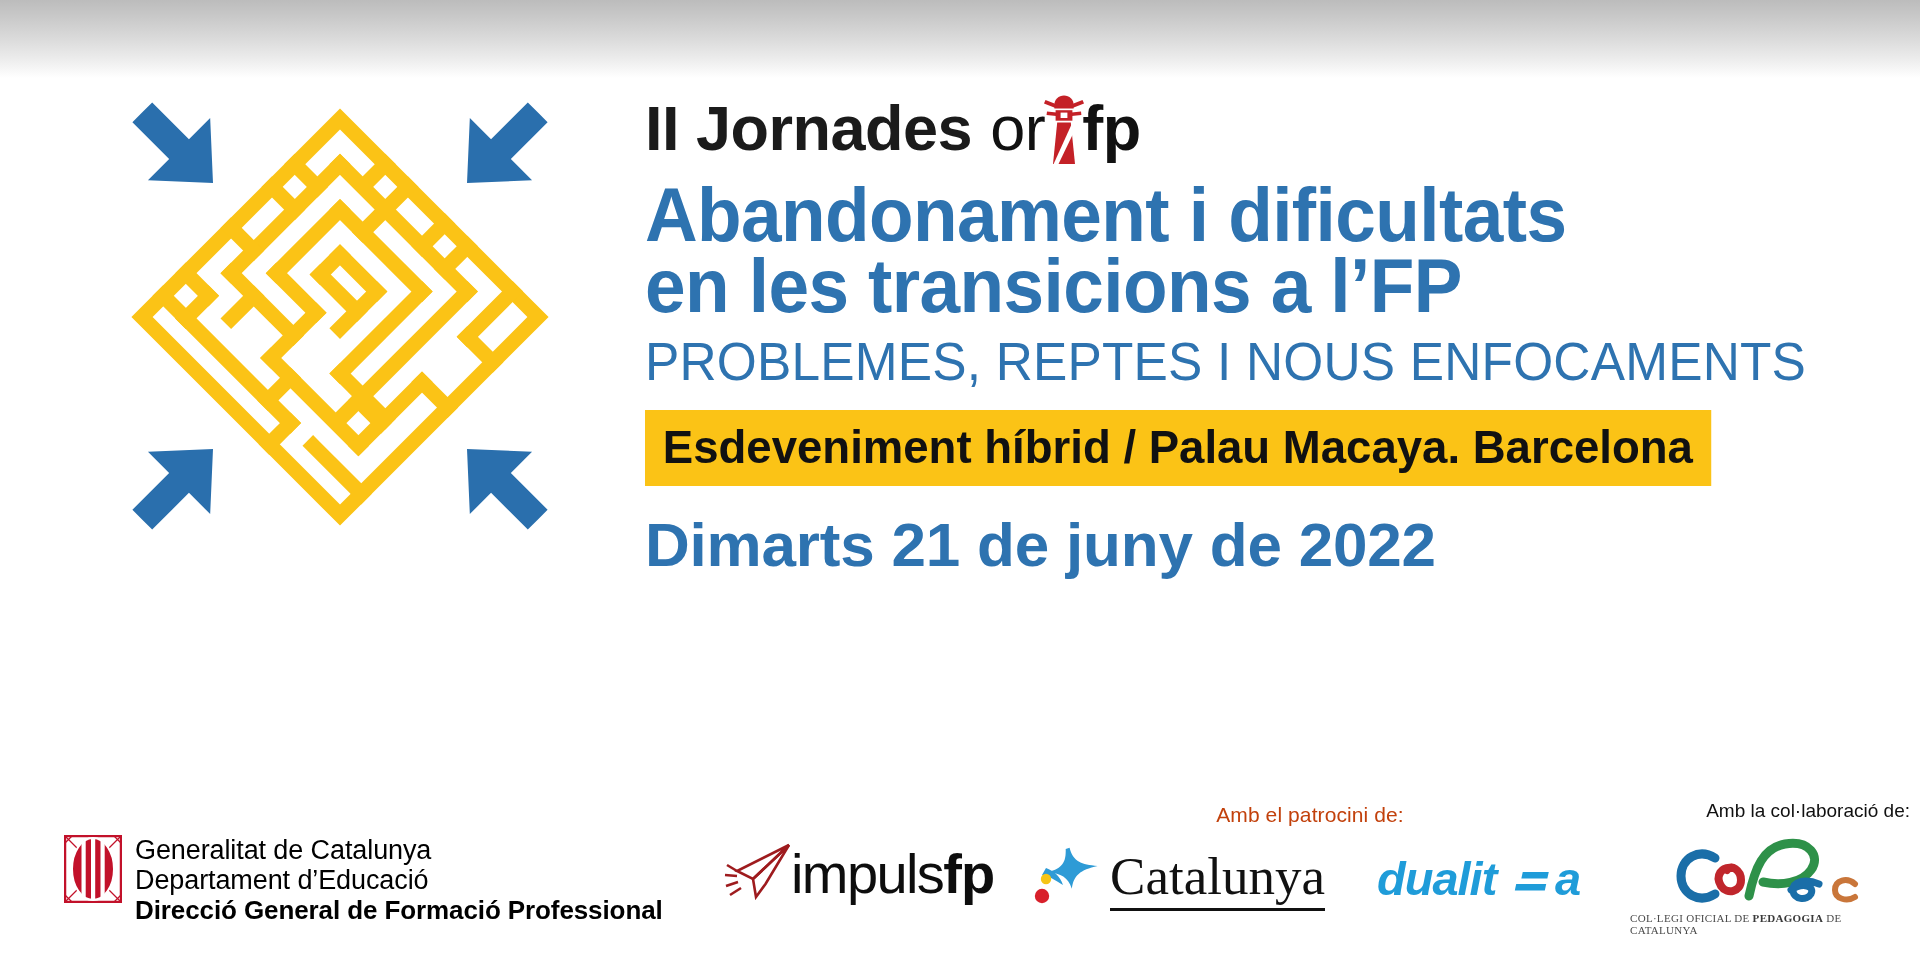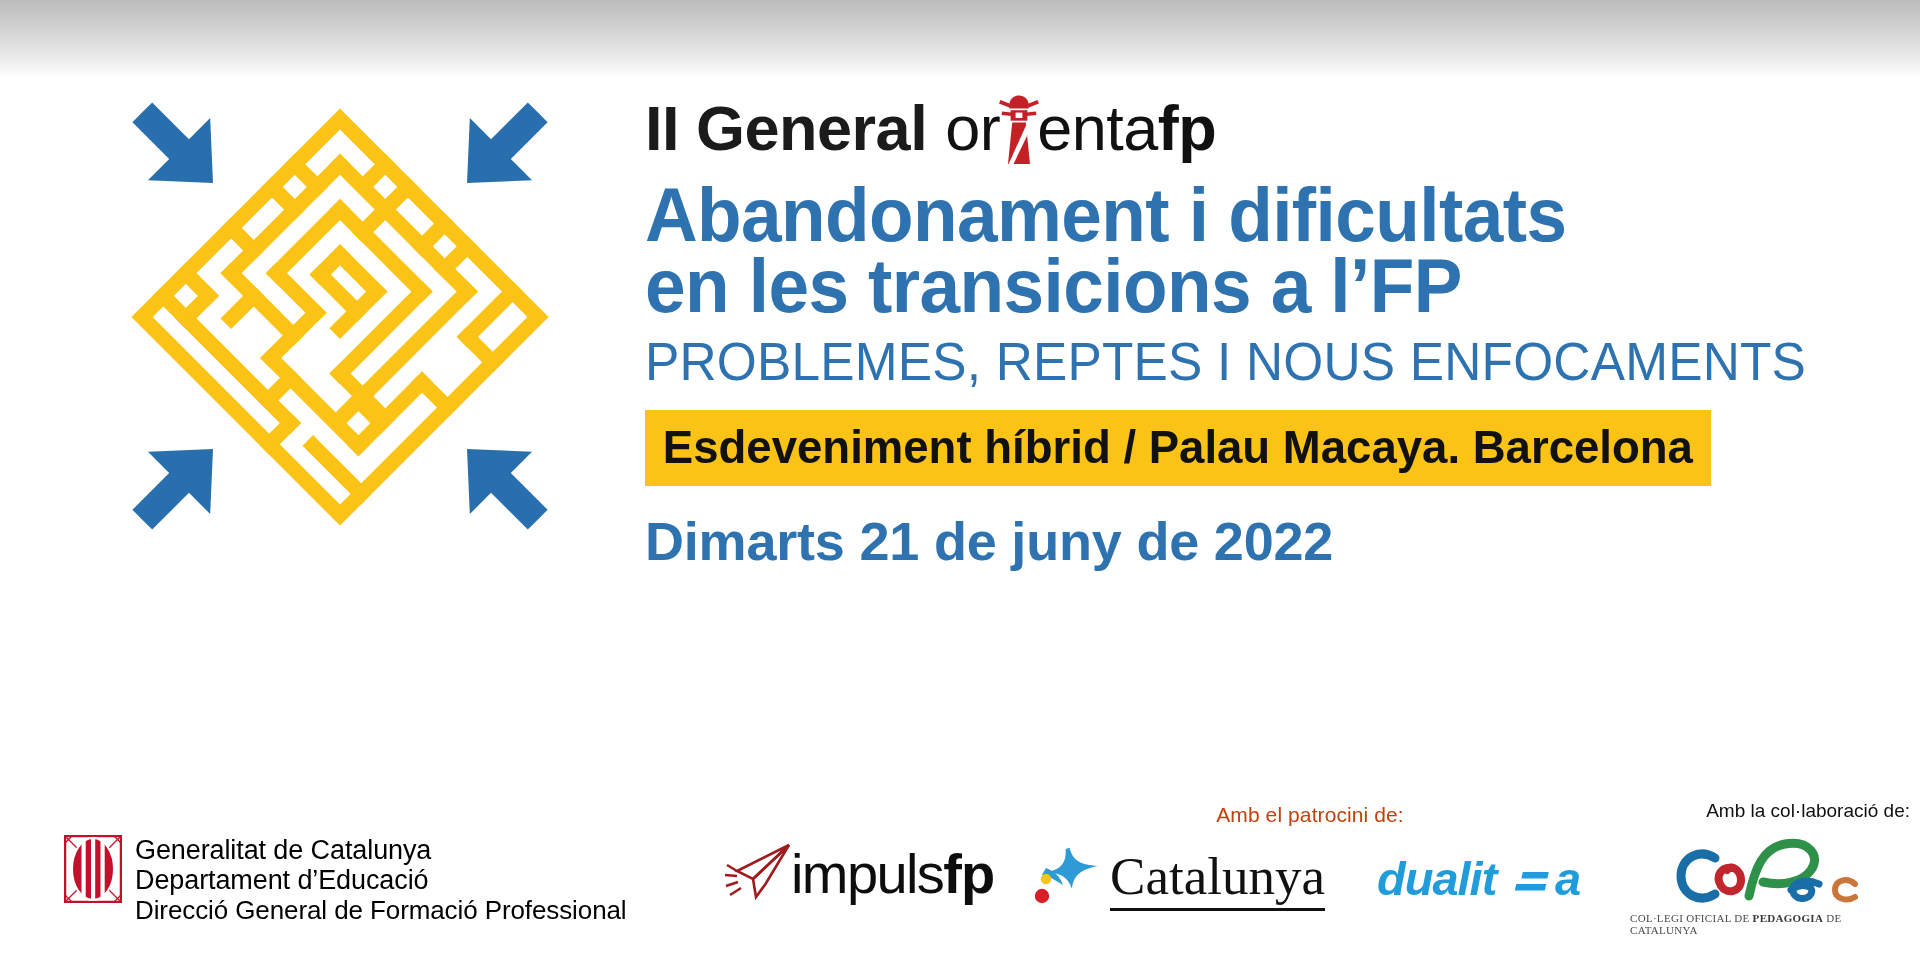--- a/index.html
+++ b/index.html
@@ -64,34 +64,34 @@
     display:inline-block; background:#fbc316; color:#111;
     font-family:"Liberation Sans Narrow","Liberation Sans",sans-serif;
     font-weight:700; font-size:46px; line-height:1;
     padding:14px 18px 16px 18px; margin-top:22px; white-space:nowrap;
     transform:scaleX(0.99); transform-origin:left center;
   }
 
   .date{
     font-family:"Liberation Sans Narrow","Liberation Sans",sans-serif;
     font-weight:700; color:#2e73b0;
-    font-size:54px; line-height:1; letter-spacing:-0.2px;
+    font-size:62px; line-height:1; letter-spacing:-0.2px;
     margin-top:28px; white-space:nowrap;
   }
 
   
   .footer{ position:absolute; left:0; top:795px; width:1920px; height:165px; }
 
   
   .gencat{ position:absolute; left:64px; top:40px; display:flex; align-items:flex-start; }
   .gencat-mark{ width:58px; height:68px; margin-right:13px; }
   .gencat-mark svg{ display:block; width:58px; height:68px; }
   .gencat-text{ font-family:"Liberation Sans",sans-serif; color:#000; }
   .gencat-text .l{ font-size:27px; line-height:1.12; letter-spacing:-0.1px; }
-  .gencat-text .b{ font-size:26px; line-height:1.16; font-weight:400; letter-spacing:-0.1px; }
+  .gencat-text .b{ font-size:26px; line-height:1.16; font-weight:700; letter-spacing:-0.1px; }
 
   
   .impuls{ position:absolute; left:723px; top:48px; display:flex; align-items:center; }
   .impuls-mark{ width:72px; height:62px; }
   .impuls-mark svg{ display:block; width:72px; height:62px; }
   .impuls-word{
     font-family:"Liberation Sans",sans-serif; font-size:56px; line-height:1;
     color:#0d0d0d; letter-spacing:-1.6px; margin-left:-4px;
   }
   .impuls-word .fp{ font-weight:700; letter-spacing:-1px; }
@@ -199,21 +199,21 @@
         <g transform="translate(342,354) rotate(45)">
           <path d="M0 0 L 0 -14 L 52 -14 L 52 -44 L 100 0 L 52 44 L 52 14 L 0 14 Z" transform="rotate(180) translate(-100,0)"></path>
         </g>
       </g>
     </svg>
   </div>
 
   <div class="content">
 
     <div class="brandline">
-      <span class="jor">II General</span>
+      <span class="jor">II Jornades</span>
       <span class="orienta">
         <span>or</span>
         <span class="lighthouse">
           <svg viewBox="0 0 40 74" xmlns="http://www.w3.org/2000/svg" aria-hidden="true">
             <g fill="#c42127">
 
               <path d="M1.5 10 L13 14.5 L11.5 18 L0 13.5 Z"></path>
               <path d="M3 21.5 L12.5 22.5 L12.2 26 L2.6 25 Z"></path>
               <path d="M38.5 10 L27 14.5 L28.5 18 L40 13.5 Z"></path>
               <path d="M37 21.5 L27.5 22.5 L27.8 26 L37.4 25 Z"></path>
@@ -223,21 +223,20 @@
               <path d="M11.6 20.2 h16.8 v10.5 h-16.8 z"></path>
 
               <path d="M13.2 32.6 h13.6 l4.2 41.4 h-22 z"></path>
             </g>
 
             <rect x="16.6" y="22.6" width="6.8" height="5.4" fill="#ffffff"></rect>
 
             <path d="M27.5 34.4 L31.6 38.6 L14.5 74 L9.6 74 Z" fill="#ffffff"></path>
           </svg>
         </span>
-        <span>enta</span>
         <span class="fp">fp</span>
       </span>
     </div>
 
     <div class="headline">
       <span class="l1">Abandonament i dificultats</span>
       <span class="l2">en les transicions a l’FP</span>
     </div>
 
     <div class="subhead">PROBLEMES, REPTES I NOUS ENFOCAMENTS</div>

